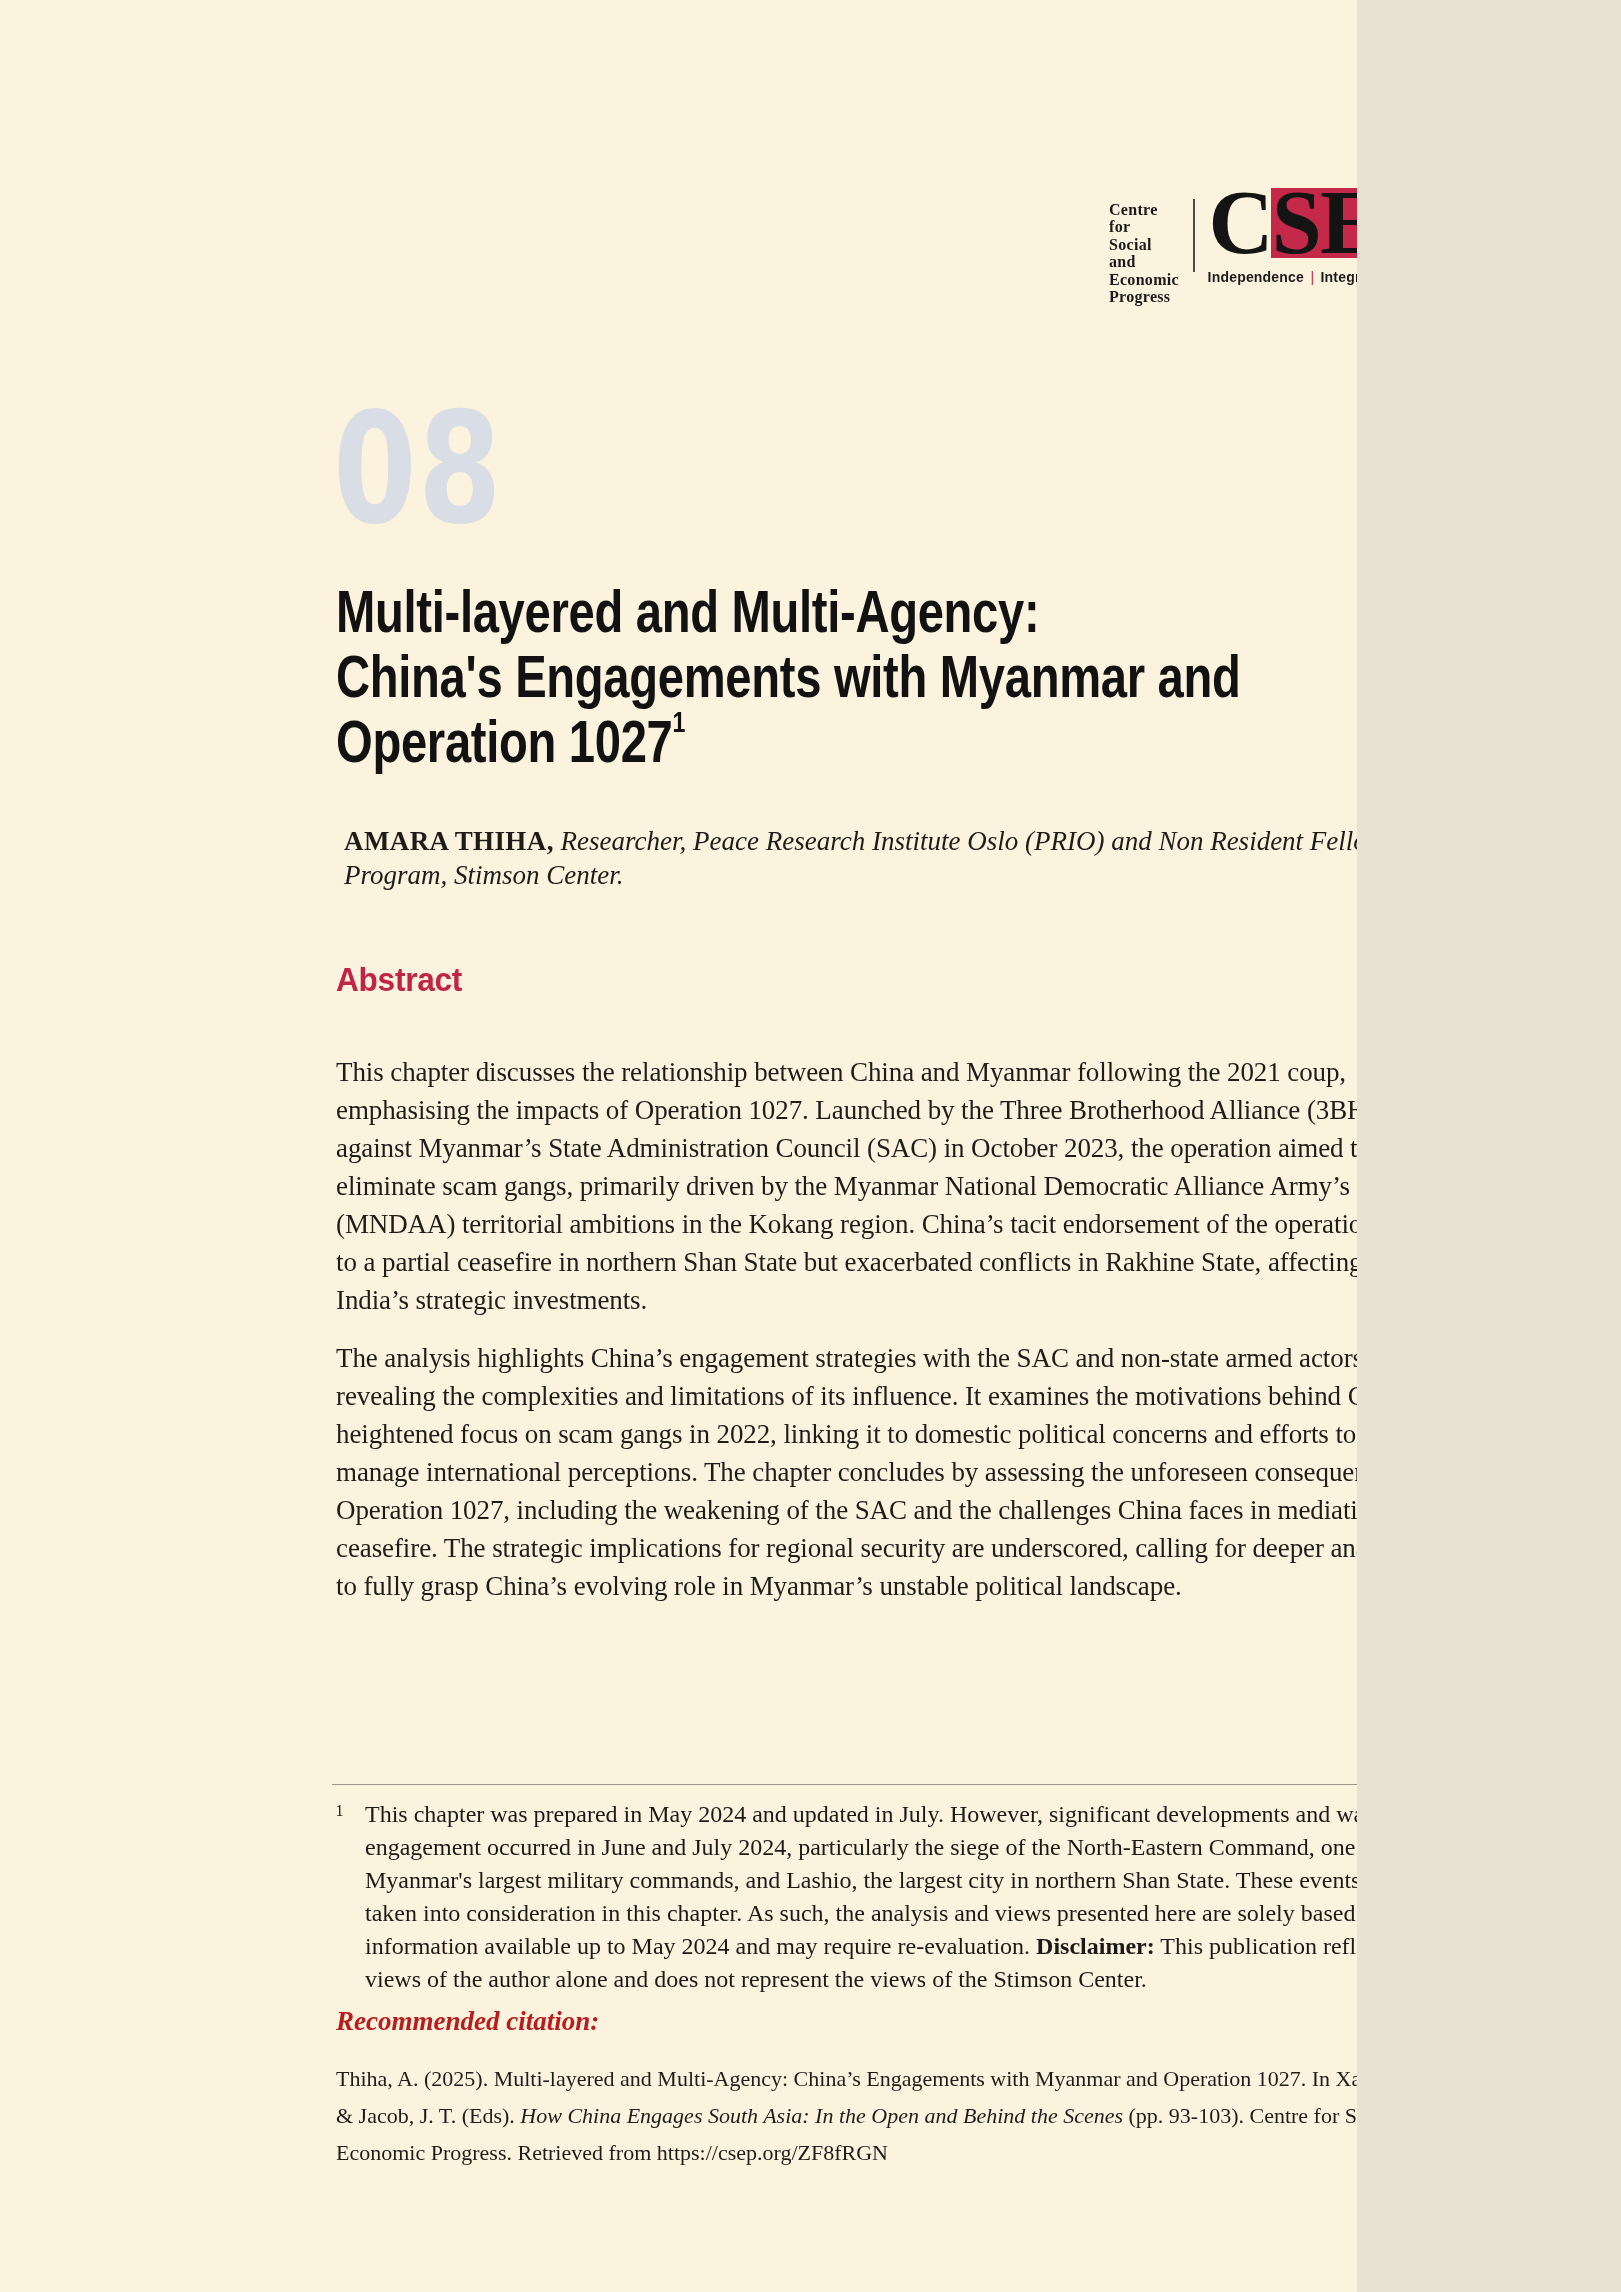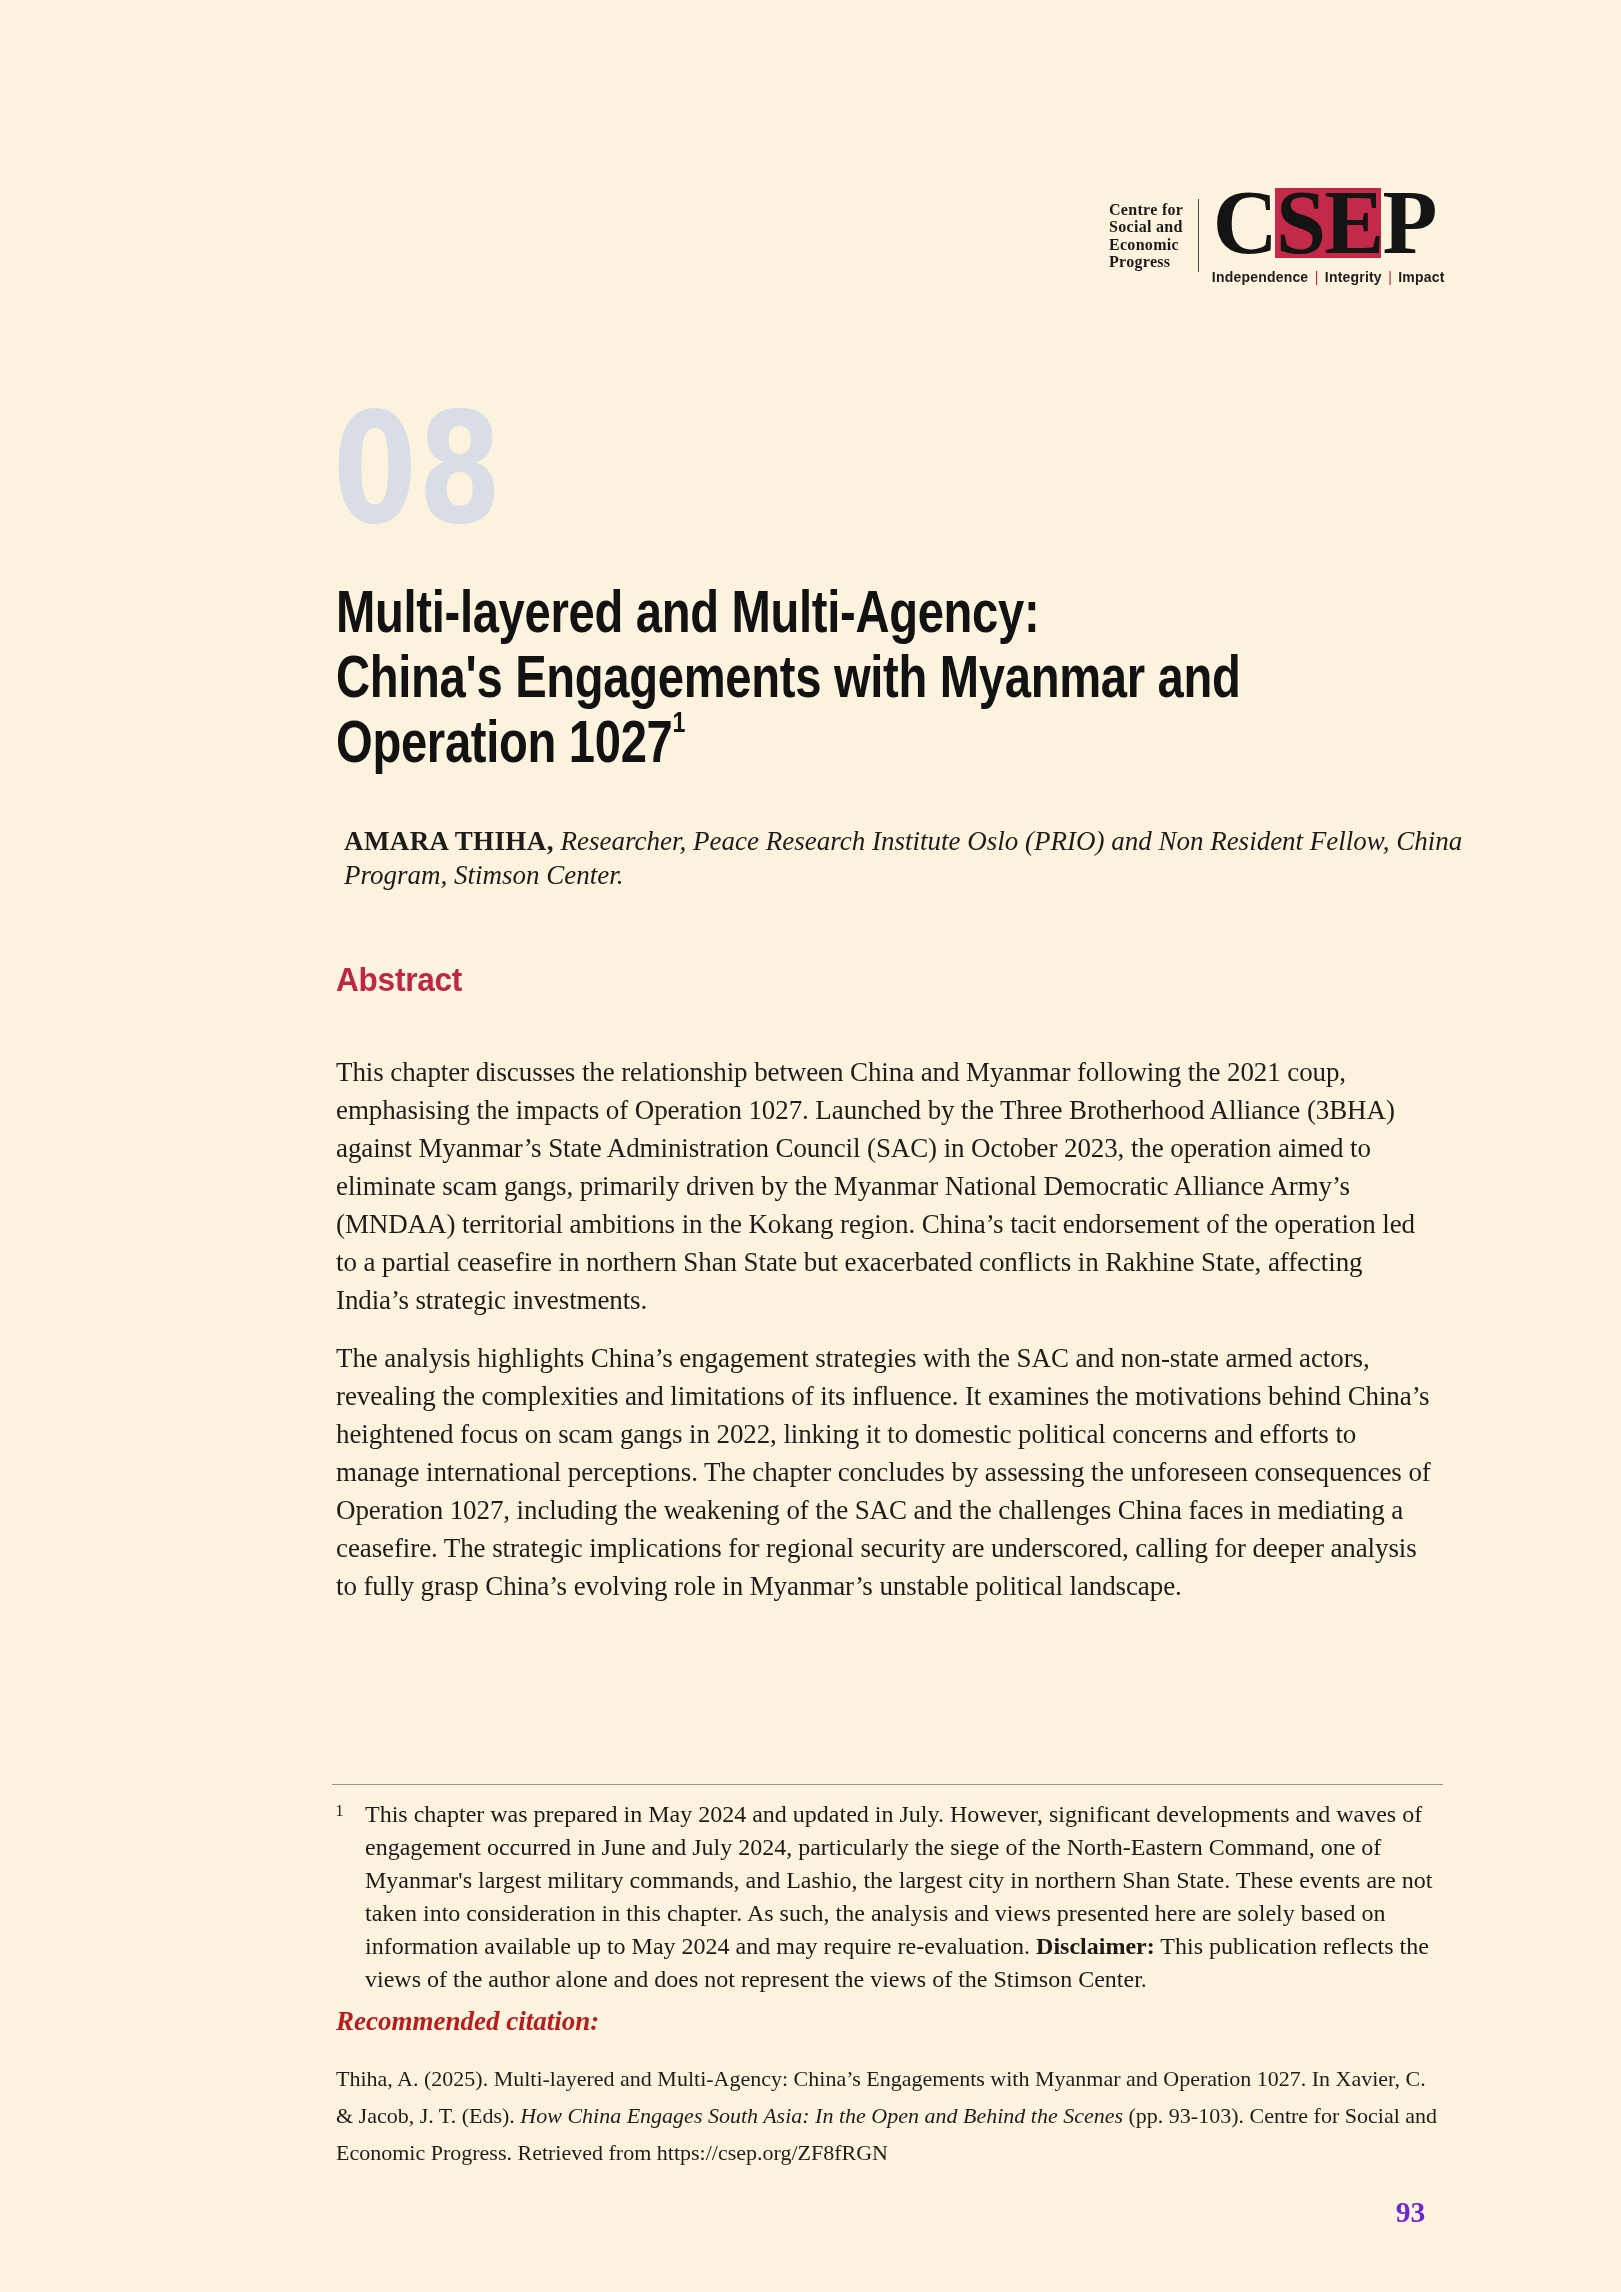--- a/index.html
+++ b/index.html
@@ -1,18 +1,18 @@
 <!DOCTYPE html>
 <html style="font-size:14.3px"><head>
 <meta charset="utf-8">
 <style>
   html,body{margin:0;padding:0;background:#e8e2d2;}
   .page{
     position:relative;
-    width:1621px;height:2293px;
+    width:1357px;height:2293px;
     background:#FCF3DF;
     font-family:"Liberation Serif",serif;
     color:#1e1c19;
     overflow:hidden;
   }
   
   .logo{position:absolute;left:1109px;top:188px;display:flex;align-items:flex-start;}
   .logo-org{
     font-family:"Liberation Serif",serif;font-weight:700;
     font-size:16px;line-height:17.5px;letter-spacing:0.3px;color:#1a1a1a;

